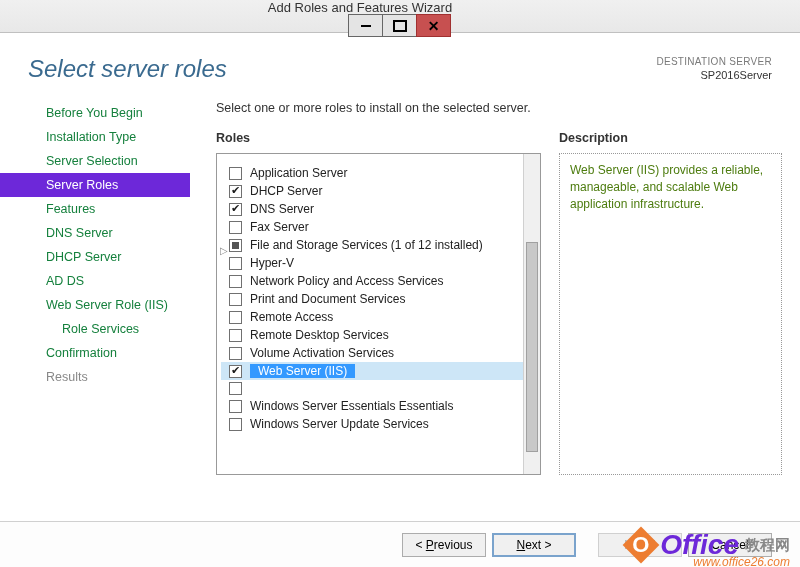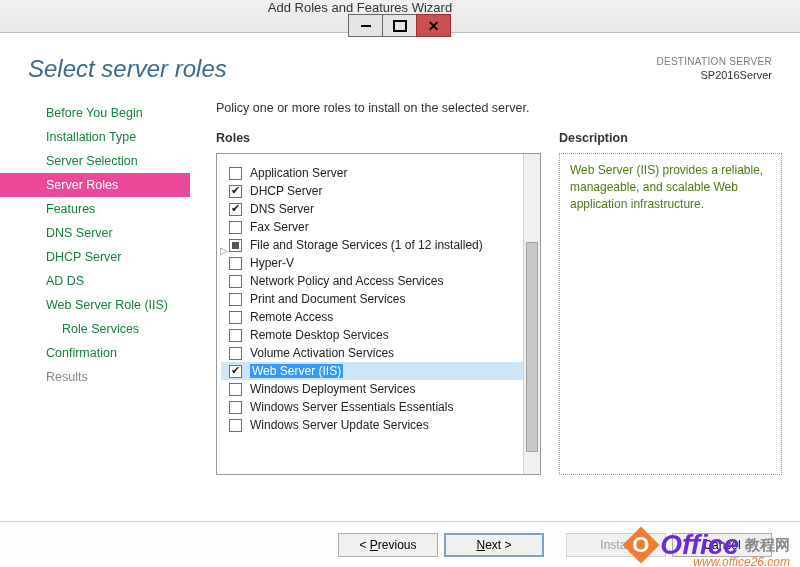--- a/index.html
+++ b/index.html
@@ -22,48 +22,48 @@
   .dest-label { color:#7a7a7a; letter-spacing:0.3px; }
   .dest-name { font-size:11px; color:#333; }
 
   
   .body { display:flex; padding:2px 0 0 0; }
 
   
   .nav { width:190px; padding-top:6px; }
   .nav-item { font-size:12.5px; color:#15803d; padding:5px 0 5px 46px; cursor:default; }
   .nav-item.sub { padding-left:62px; }
-  .nav-item.active { background:#ec4899; color:#fff; }
+  .nav-item.active { background:#6d28d9; color:#fff; }
   .nav-item.dim { color:#888; }
 
   
   .main { flex:1; padding:6px 18px 0 26px; font-size:12.5px; color:#333; }
   .instr { margin-bottom:16px; }
   .cols { display:flex; gap:18px; }
 
   .roles-col { width:325px; }
   .col-head { font-weight:600; margin-bottom:8px; }
   .roles-box { border:1px solid #999; height:322px; position:relative; background:#fff; }
   .roles-scroll { position:absolute; right:0; top:0; bottom:0; width:17px; background:#f0f0f0; border-left:1px solid #d0d0d0; }
   .thumb { position:absolute; top:88px; left:2px; right:2px; height:210px; background:#c8c8c8; border:1px solid #a0a0a0; }
   .expander { position:absolute; left:3px; top:91px; font-size:10px; color:#888; }
   .roles-list { position:absolute; left:4px; top:10px; right:17px; }
   .role-row { display:flex; align-items:center; padding:2px 4px 2px 8px; font-size:12px; color:#222; }
   .role-row.sel { background:#cde6f7; }
-  .role-row.sel .role-label { background:#3399ff; color:#fff; padding:0 2px; }
+  .role-row.sel .role-label { background:#3399ff; color:#fff; padding:0 8px; }
   .cb { width:13px; height:13px; border:1px solid #707070; margin-right:8px; background:#fff; display:flex; align-items:center; justify-content:center; }
   .cb.checked::after{ content:"✔"; font-size:11px; color:#1a1a1a; line-height:1; position:relative; top:-1px; }
   .cb.partial::after{ content:""; width:7px; height:7px; background:#555; display:block; }
 
   .desc-col { flex:1; }
   .desc-box { border:1px dotted #999; height:322px; padding:8px 10px; font-size:12px; color:#4d7c0f; line-height:1.4; }
 
   
   .footer { position:absolute; bottom:0; left:0; right:0; height:46px; border-top:1px solid #d0d0d0; display:flex; align-items:center; justify-content:flex-end; padding-right:28px; gap:6px; background:#fdfdfd; }
-  .btn { width:100px; height:24px; font-size:12px; border:1px solid #acacac; background:#f0f0f0; cursor:default; display:flex; align-items:center; justify-content:center; }
+  .btn { width:84px; height:24px; font-size:12px; border:1px solid #acacac; background:#f0f0f0; cursor:default; display:flex; align-items:center; justify-content:center; }
   .btn.primary { border:2px solid #7aa3cc; }
   .btn u { text-decoration:underline; }
   .btn.disabled { color:#a0a0a0; border-color:#d0d0d0; }
 
   
   .watermark { position:absolute; right:10px; bottom:6px; display:flex; align-items:center; gap:6px; font-size:15px; }
   .wm-sq{ width:26px; height:26px; background:#ed7d31; transform:rotate(45deg); display:flex; align-items:center; justify-content:center; }
   .wm-sq span{ transform:rotate(-45deg); color:#fff; font-size:22px; font-weight:bold;}
   .wm-text1{ color:#6d28d9; font-size:28px; font-style:italic; font-weight:bold; }
   .wm-text2{ color:#888; font-weight:bold; }
@@ -104,21 +104,21 @@
       <div class="nav-item">DNS Server</div>
       <div class="nav-item">DHCP Server</div>
       <div class="nav-item">AD DS</div>
       <div class="nav-item">Web Server Role (IIS)</div>
       <div class="nav-item sub">Role Services</div>
       <div class="nav-item">Confirmation</div>
       <div class="nav-item dim">Results</div>
     </div>
 
   <div class="main">
-    <div class="instr">Policy one or more roles to install on the selected server.</div>
+    <div class="instr">Select one or more roles to install on the selected server.</div>
     <div class="cols">
       <div class="roles-col">
         <div class="col-head">Roles</div>
         <div class="roles-box">
           <div class="expander">▷</div>
           <div class="roles-list" id="roles-list">
               <div class="role-row">
                 <div class="cb"></div>
                 <span class="role-label">Application Server</span>
               </div>
@@ -161,21 +161,20 @@
               <div class="role-row">
                 <div class="cb"></div>
                 <span class="role-label">Volume Activation Services</span>
               </div>
               <div class="role-row sel">
                 <div class="cb checked"></div>
                 <span class="role-label">Web Server (IIS)</span>
               </div>
               <div class="role-row">
                 <div class="cb"></div>
-                <span class="role-label">Windows Deployment Services</span>
               </div>
               <div class="role-row">
                 <div class="cb"></div>
                 <span class="role-label">Windows Server Essentials Essentials</span>
               </div>
               <div class="role-row">
                 <div class="cb"></div>
                 <span class="role-label">Windows Server Update Services</span>
               </div>
             </div>

